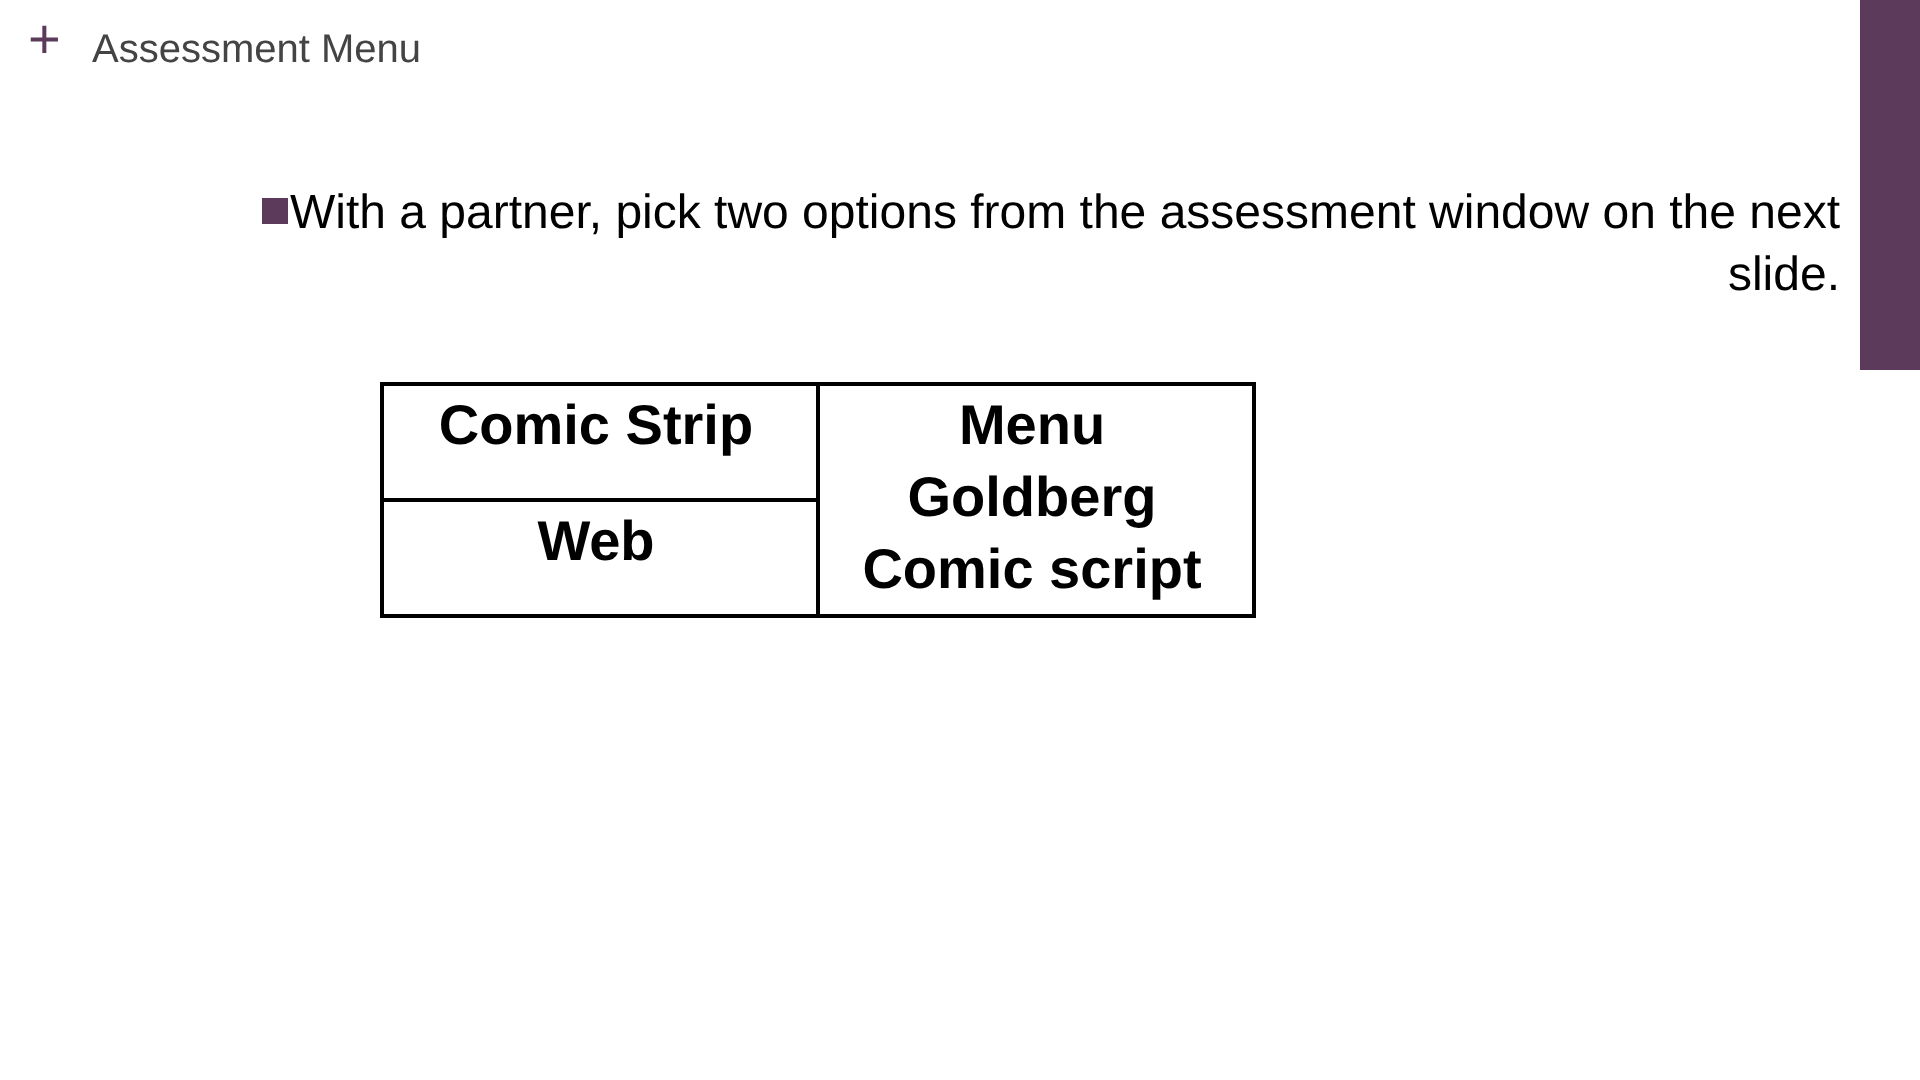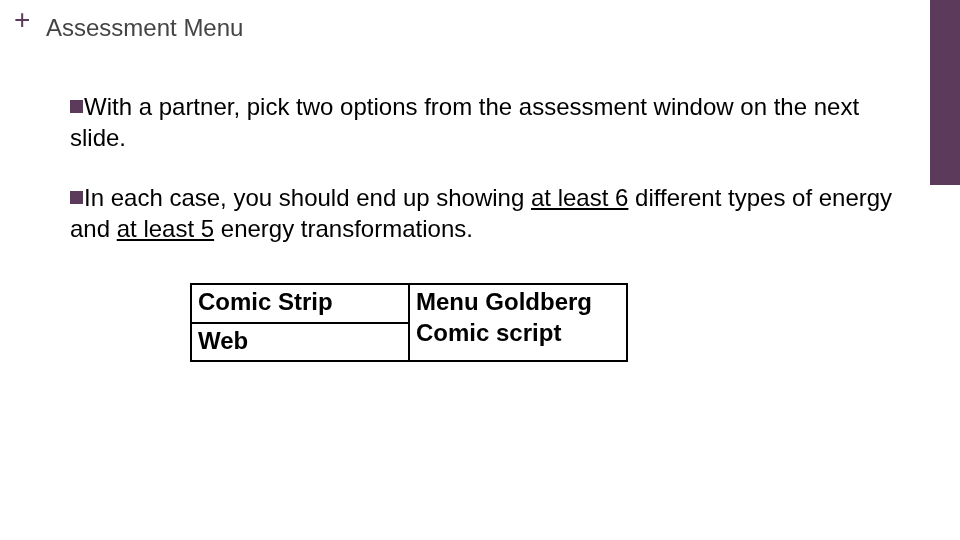--- a/index.html
+++ b/index.html
@@ -20,76 +20,74 @@
   }
   .side-stripe {
     position:absolute;
     top:0; right:0;
     width:30px; height:185px;
     background:#5c3a5c;
   }
   .title {
     position:absolute;
     top:14px; left:46px;
-    font-size:24px;
+    font-size:20px;
     color:#444;
     font-weight:400;
   }
   .body {
     position:absolute;
     top:92px; left:70px; right:40px;
     font-size:24px;
     line-height:1.28;
     color:#000;
   }
   .bullet-row {
     margin-bottom:30px;
+    text-align:right;
   }
   .sq {
     display:inline-block;
     width:13px; height:13px;
     background:#5c3a5c;
     vertical-align:baseline;
     margin-right:1px;
     position:relative;
     top:-2px;
   }
   .ul { text-decoration:underline; }
   .opt-table {
     margin-top:38px;
     margin-left:120px;
     border-collapse:collapse;
   }
   .opt-table td {
     border:2px solid #000;
     padding:2px 10px 4px 6px;
-    font-size:24px;
+    font-size:28px;
     font-weight:700;
     vertical-align:top;
-    text-align:left;
+    text-align:center;
   }
   .opt-table td.c0 { width:200px; }
   .opt-table td.c1 { width:200px; }
 </style>
 </head>
 <body>
 
 <div class="plus">+</div>
 <div class="side-stripe"></div>
 <div class="title">Assessment Menu</div>
 
 <div class="body">
 
   <div class="bullet-row">
     <span class="sq"></span><span>With</span><span> a partner, pick two options from the assessment window on the next slide.</span>
   </div>
 
-  <div class="bullet-row">
-    <span class="sq"></span><span>In</span><span> each case, you should end up showing </span><span class="ul">at least 6</span><span> different types of energy and </span><span class="ul">at least 5</span><span> energy transformations.</span>
-  </div>
 
   <table class="opt-table">
     <tbody>
         <tr>
       <td class="c0">Comic Strip</td>
       <td class="c1" rowspan="2">
         <span>Menu Goldberg</span><br>
         <span>Comic script</span>
       </td>
     </tr>

